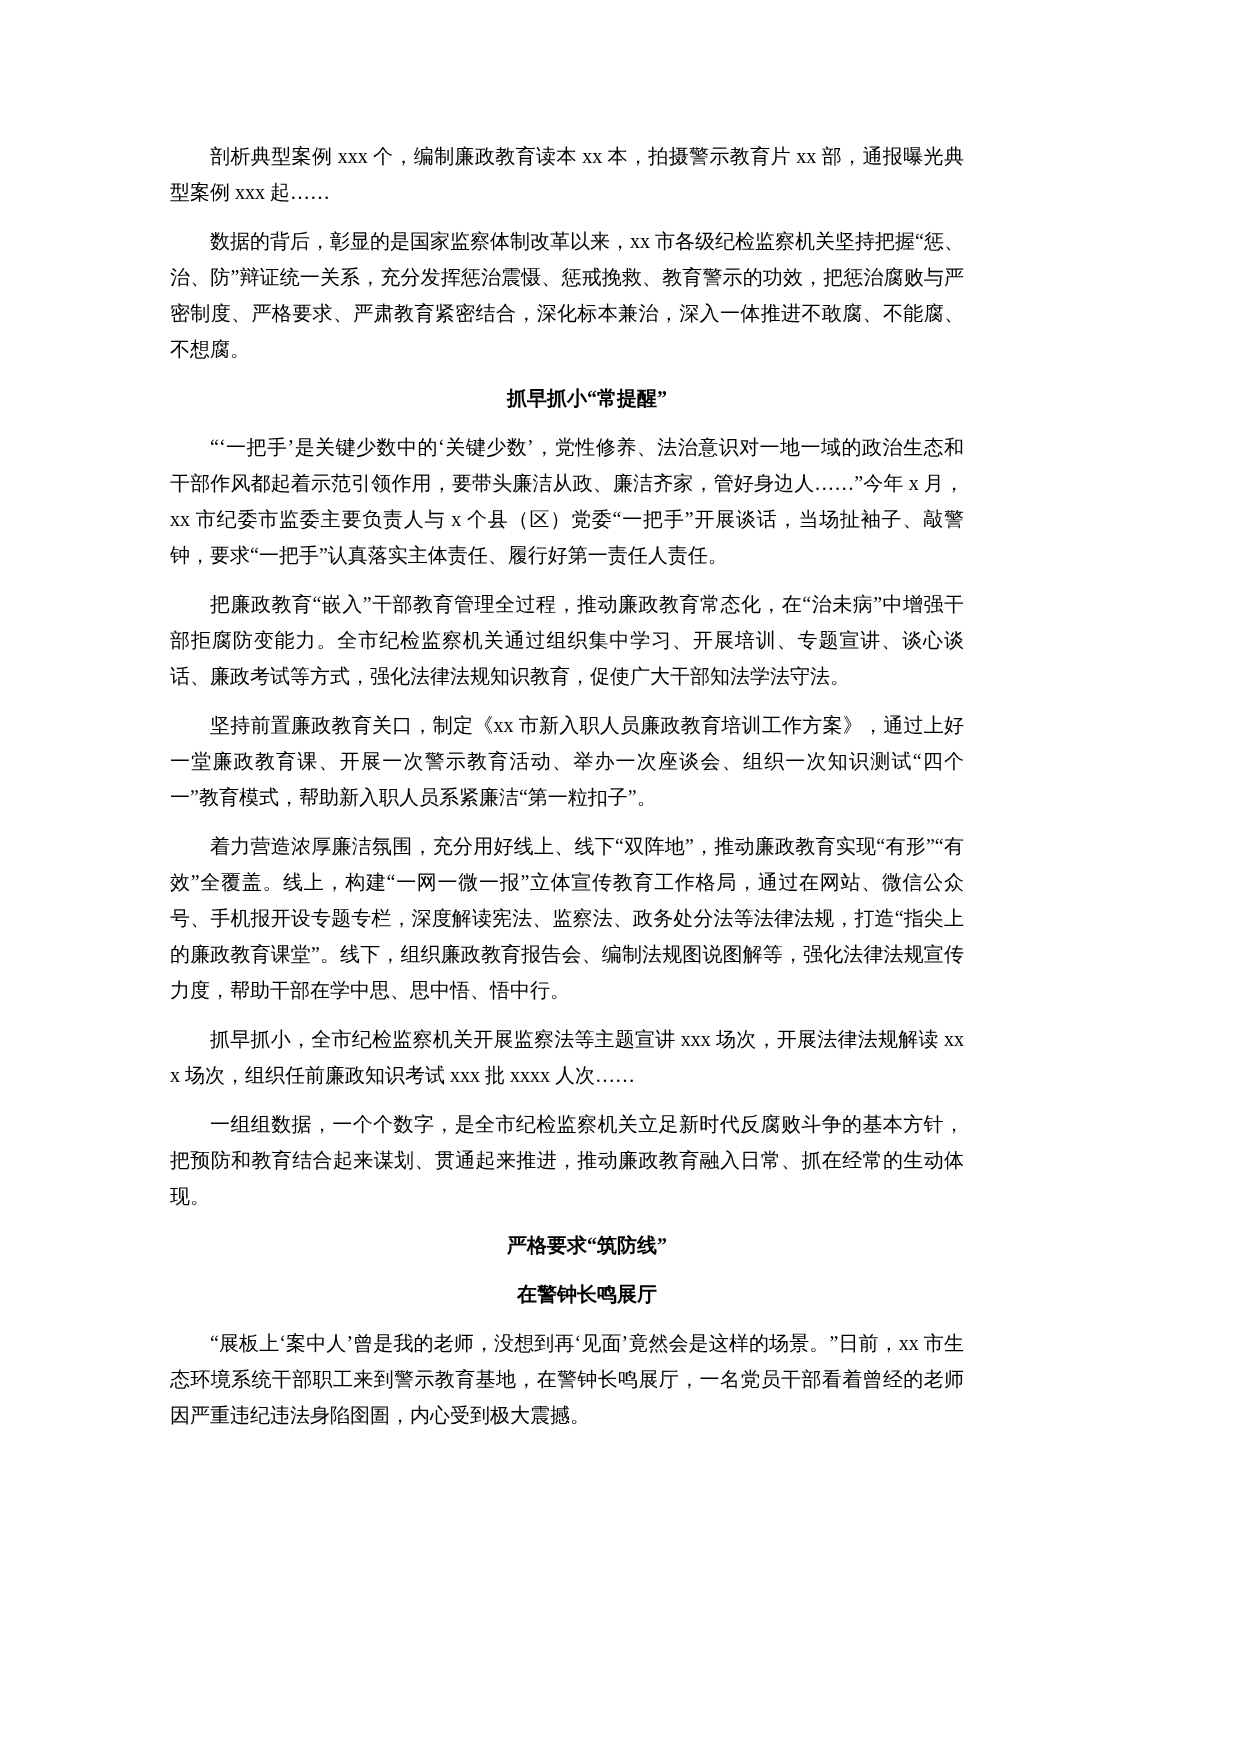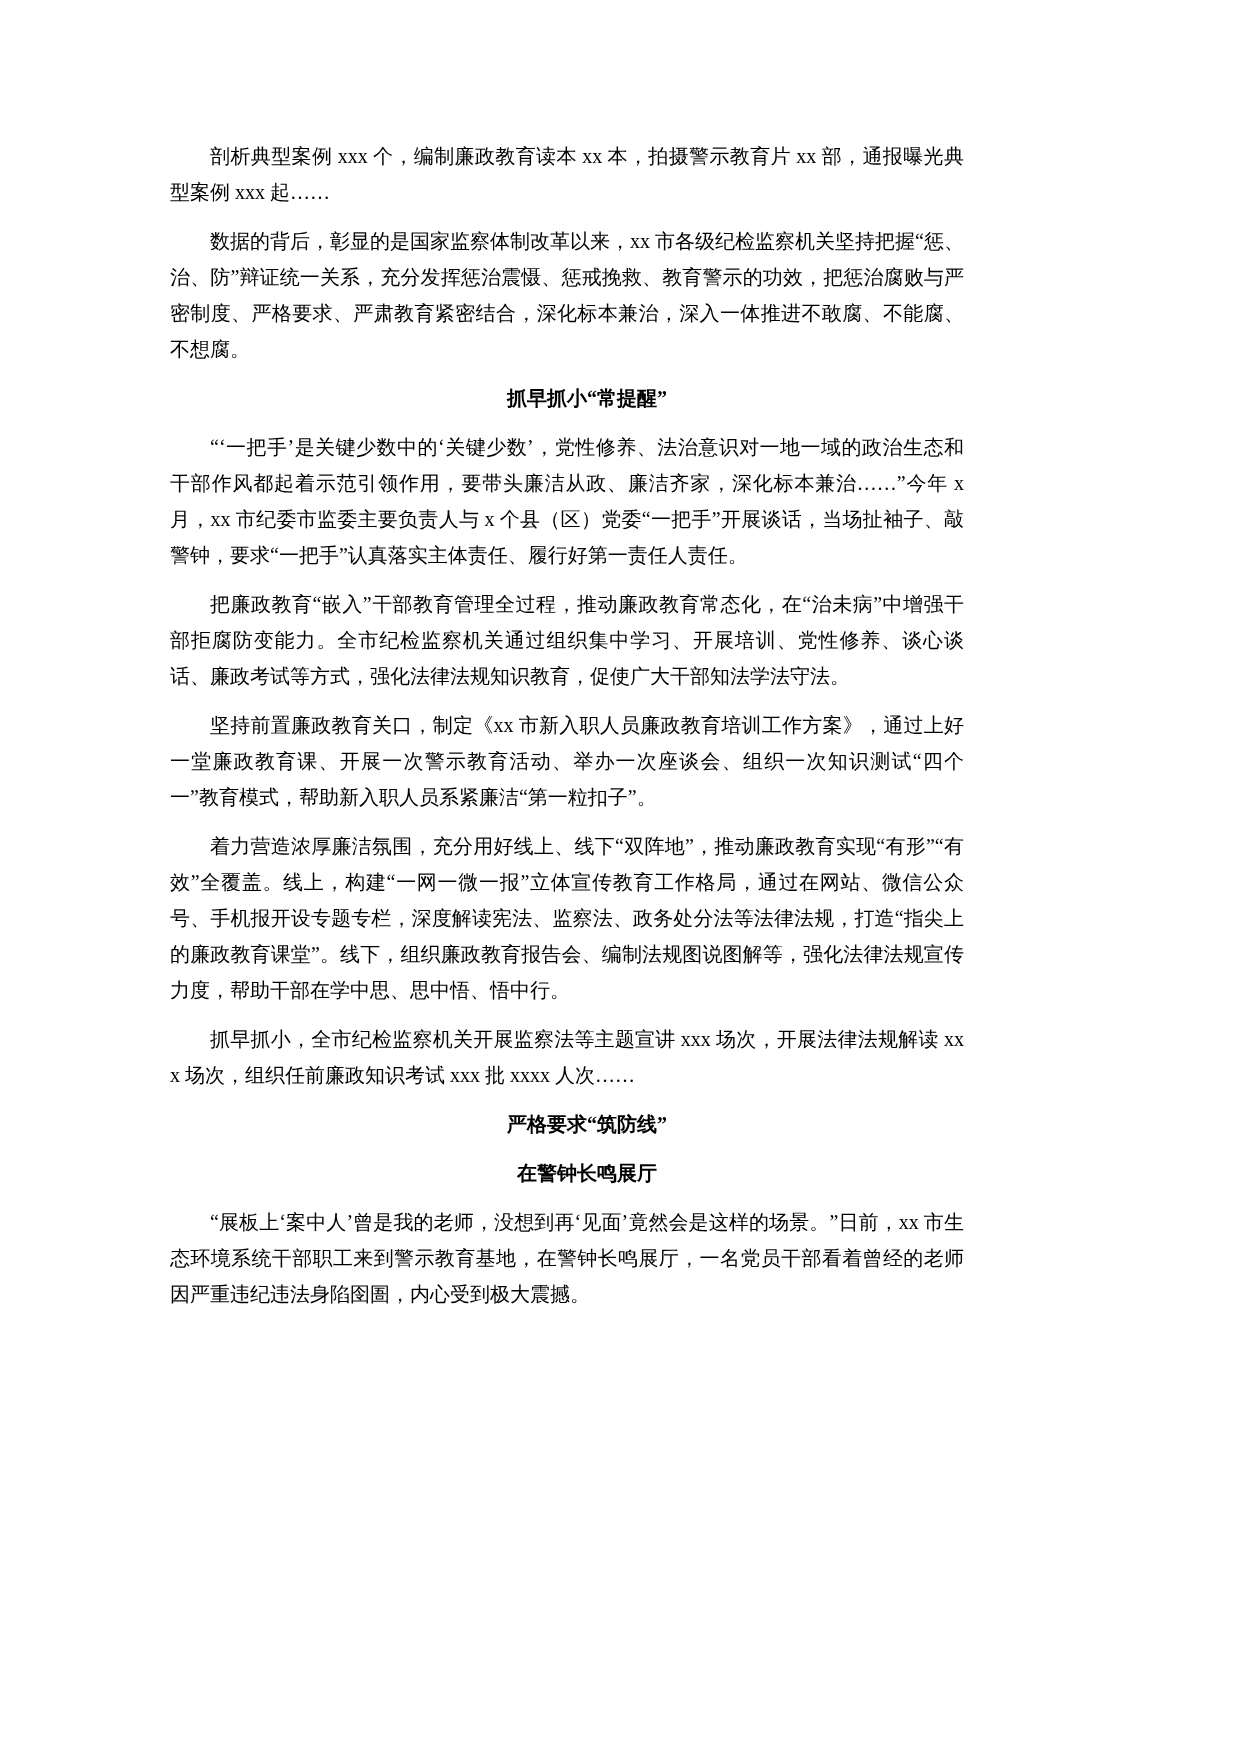--- a/index.html
+++ b/index.html
@@ -35,21 +35,22 @@
     text-align: center;
   }
 </style>
 </head>
 <body>
 
 <div class="page">
   <p class="para">剖析典型案例 xxx 个，编制廉政教育读本 xx 本，拍摄警示教育片 xx 部，通报曝光典型案例 xxx 起……</p>
   <p class="para">数据的背后，彰显的是国家监察体制改革以来，xx 市各级纪检监察机关坚持把握“惩、治、防”辩证统一关系，充分发挥惩治震慑、惩戒挽救、教育警示的功效，把惩治腐败与严密制度、严格要求、严肃教育紧密结合，深化标本兼治，深入一体推进不敢腐、不能腐、不想腐。</p>
   <p class="heading">抓早抓小“常提醒”</p>
-  <p class="para">“‘一把手’是关键少数中的‘关键少数’，党性修养、法治意识对一地一域的政治生态和干部作风都起着示范引领作用，要带头廉洁从政、廉洁齐家，深化标本兼治……”今年 x 月，xx 市纪委市监委主要负责人与 x 个县（区）党委“一把手”开展谈话，当场扯袖子、敲警钟，要求“一把手”认真落实主体责任、履行好第一责任人责任。</p>
-  <p class="para">把廉政教育“嵌入”干部教育管理全过程，推动廉政教育常态化，在“治未病”中增强干部拒腐防变能力。全市纪检监察机关通过组织集中学习、开展培训、党性修养、谈心谈话、廉政考试等方式，强化法律法规知识教育，促使广大干部知法学法守法。</p>
+  <p class="para">“‘一把手’是关键少数中的‘关键少数’，党性修养、法治意识对一地一域的政治生态和干部作风都起着示范引领作用，要带头廉洁从政、廉洁齐家，管好身边人……”今年 x 月，xx 市纪委市监委主要负责人与 x 个县（区）党委“一把手”开展谈话，当场扯袖子、敲警钟，要求“一把手”认真落实主体责任、履行好第一责任人责任。</p>
+  <p class="para">把廉政教育“嵌入”干部教育管理全过程，推动廉政教育常态化，在“治未病”中增强干部拒腐防变能力。全市纪检监察机关通过组织集中学习、开展培训、专题宣讲、谈心谈话、廉政考试等方式，强化法律法规知识教育，促使广大干部知法学法守法。</p>
   <p class="para">坚持前置廉政教育关口，制定《xx 市新入职人员廉政教育培训工作方案》，通过上好一堂廉政教育课、开展一次警示教育活动、举办一次座谈会、组织一次知识测试“四个一”教育模式，帮助新入职人员系紧廉洁“第一粒扣子”。</p>
   <p class="para">着力营造浓厚廉洁氛围，充分用好线上、线下“双阵地”，推动廉政教育实现“有形”“有效”全覆盖。线上，构建“一网一微一报”立体宣传教育工作格局，通过在网站、微信公众号、手机报开设专题专栏，深度解读宪法、监察法、政务处分法等法律法规，打造“指尖上的廉政教育课堂”。线下，组织廉政教育报告会、编制法规图说图解等，强化法律法规宣传力度，帮助干部在学中思、思中悟、悟中行。</p>
   <p class="para">抓早抓小，全市纪检监察机关开展监察法等主题宣讲 xxx 场次，开展法律法规解读 xxx 场次，组织任前廉政知识考试 xxx 批 xxxx 人次……</p>
+  <p class="para">一组组数据，一个个数字，是全市纪检监察机关立足新时代反腐败斗争的基本方针，把预防和教育结合起来谋划、贯通起来推进，推动廉政教育融入日常、抓在经常的生动体现。</p>
   <p class="heading">严格要求“筑防线”</p>
   <p class="heading">在警钟长鸣展厅</p>
   <p class="para">“展板上‘案中人’曾是我的老师，没想到再‘见面’竟然会是这样的场景。”日前，xx 市生态环境系统干部职工来到警示教育基地，在警钟长鸣展厅，一名党员干部看着曾经的老师因严重违纪违法身陷囹圄，内心受到极大震撼。</p>
 </div>
 
 </body></html>

